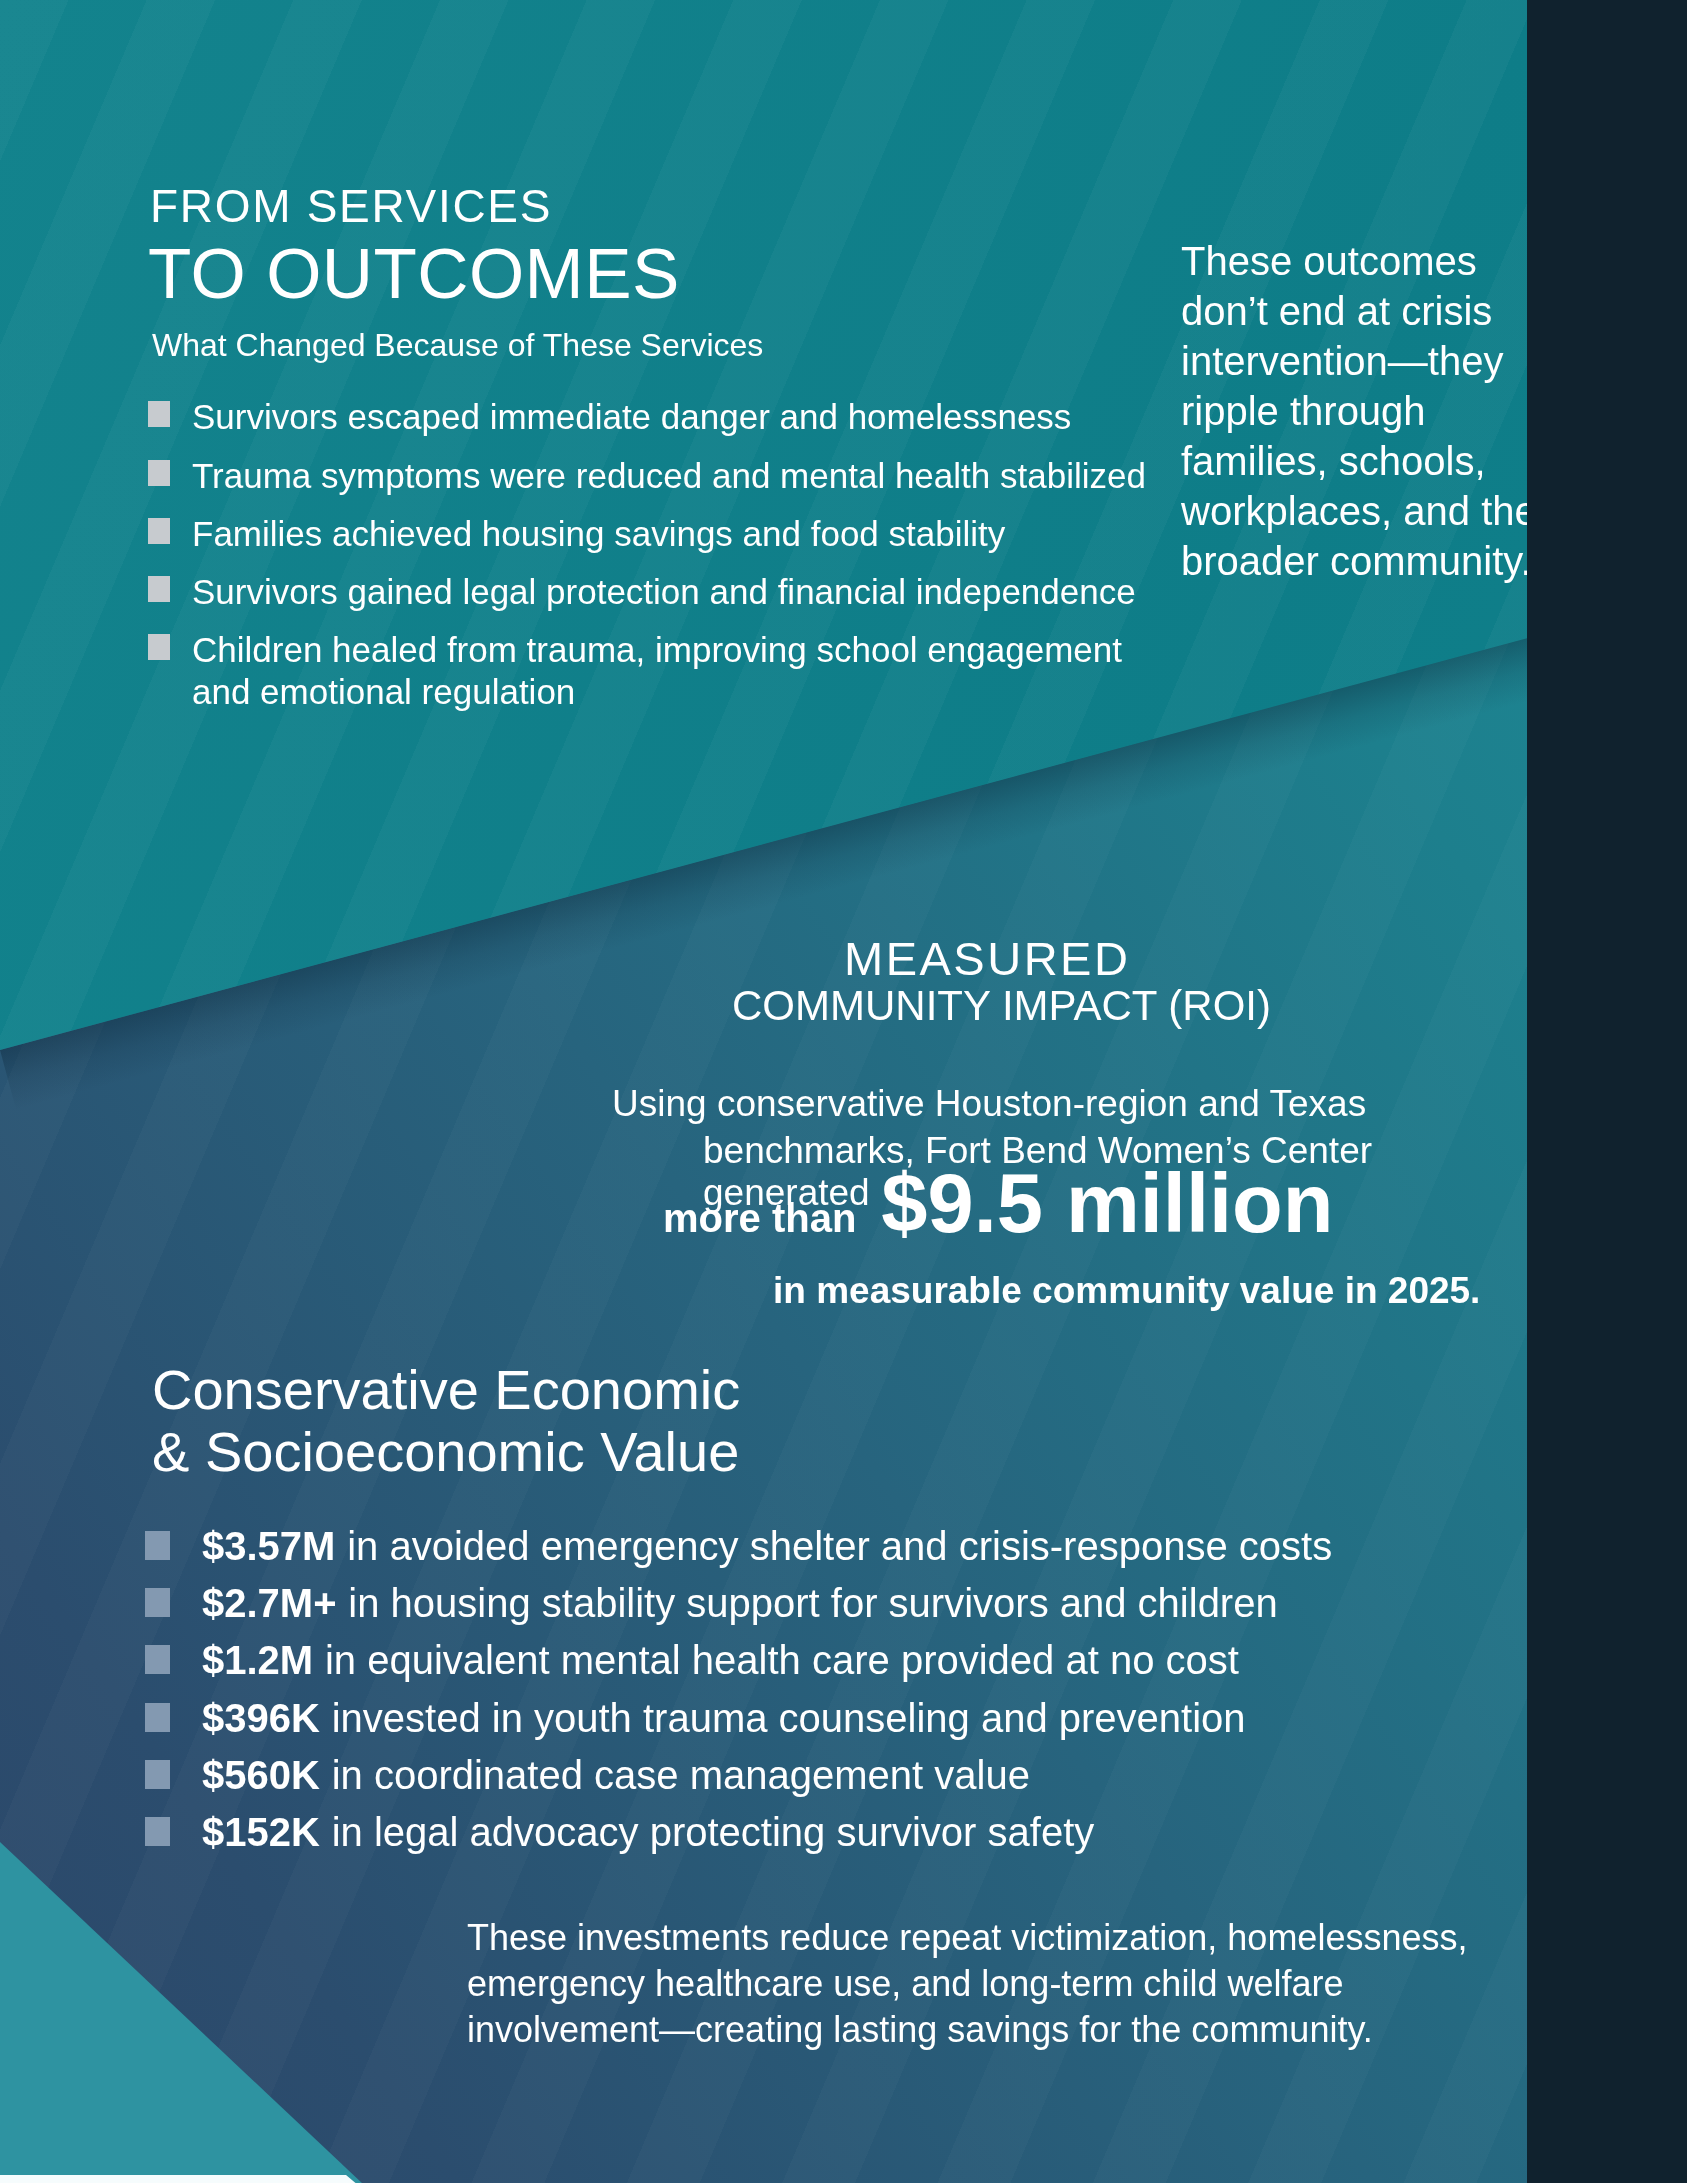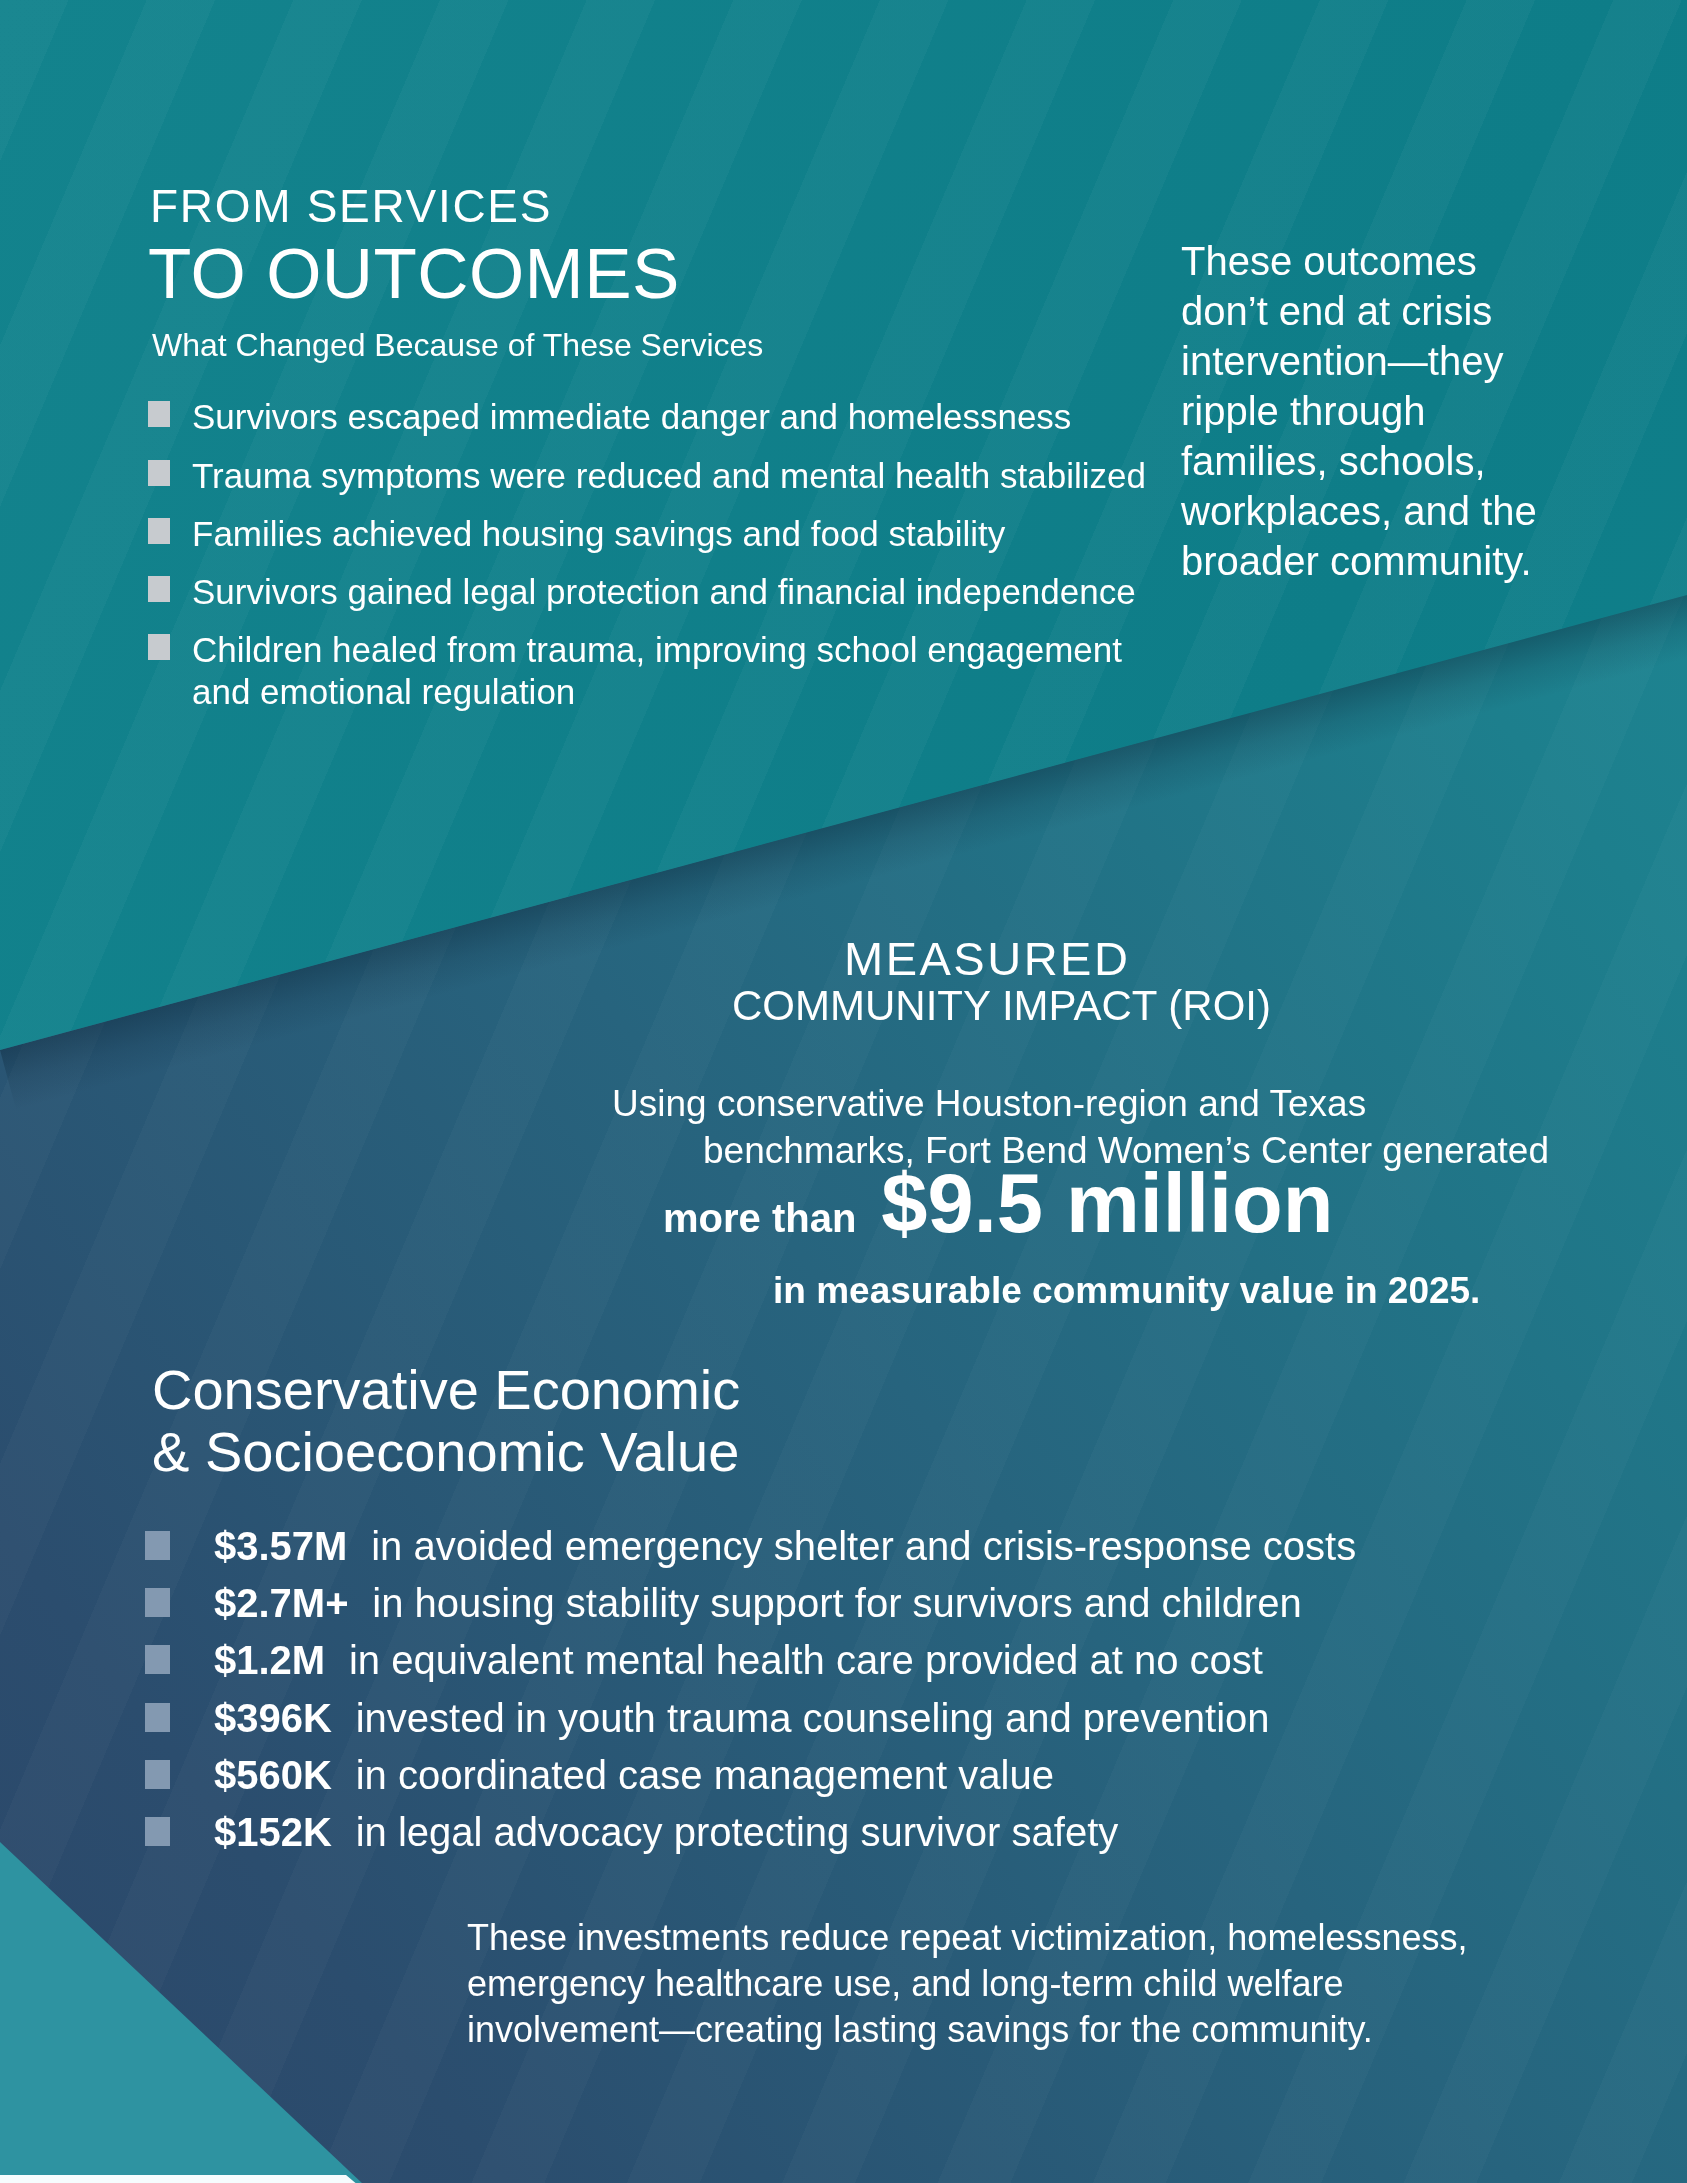--- a/index.html
+++ b/index.html
@@ -1,17 +1,17 @@
 <!DOCTYPE html>
 <html style="font-size:13.5px"><head>
 <meta charset="utf-8">
 <style>
   html,body { margin:0; padding:0; background:#10222e; }
   .page {
-    position:relative; width:1687px; height:2183px; overflow:hidden;
+    position:relative; width:1527px; height:2183px; overflow:hidden;
     font-family:"Liberation Sans", sans-serif; color:#ffffff;
   }
   .abs { position:absolute; }
 
   
   .bg-lower {
     position:absolute; inset:0;
     background:
       repeating-linear-gradient(113deg, rgba(255,255,255,0.022) 0 67px, rgba(255,255,255,0) 67px 143px),
       linear-gradient(to bottom left, #1e8b97 0%, #1d7f8d 22%, #27647e 55%, #2b4d6e 85%, #2c4769 100%);
@@ -56,21 +56,21 @@
   .m-big    { left:663px;  top:1156px; display:flex; align-items:baseline; gap:25px;font-weight:bold; }
   .m-pre    { font-size:40px; }
   .m-amt    { font-size:83px; }
   .m-close  { left:773px;  top:1270px; font-size:37px;font-weight:bold; }
 
   
   .c-head1 { left:152px; top:1357px; font-size:56px; }
   .c-head2 { left:152px; top:1419px; font-size:56px; }
 
   .money-list { list-style:none; margin:0; padding:0; }
-  .money-list li { position:absolute; left:145px; display:flex; align-items:center;gap:12px; }
+  .money-list li { position:absolute; left:145px; display:flex; align-items:center; }
   .b-sq   { width:25px; height:29.5px; background:#8399b1; margin-right:32px; align-self:flex-start; margin-top:6.7px; flex:0 0 auto; }
   .b-amt  { font-size:40px; font-weight:bold; }
   .b-rest { font-size:40px; margin-left:11.8px; }
 
   .closing { left:467px; top:1915px; font-size:36px; line-height:46px; white-space:pre-line; }
 </style>
 </head>
 <body>
 
 <div class="page">

